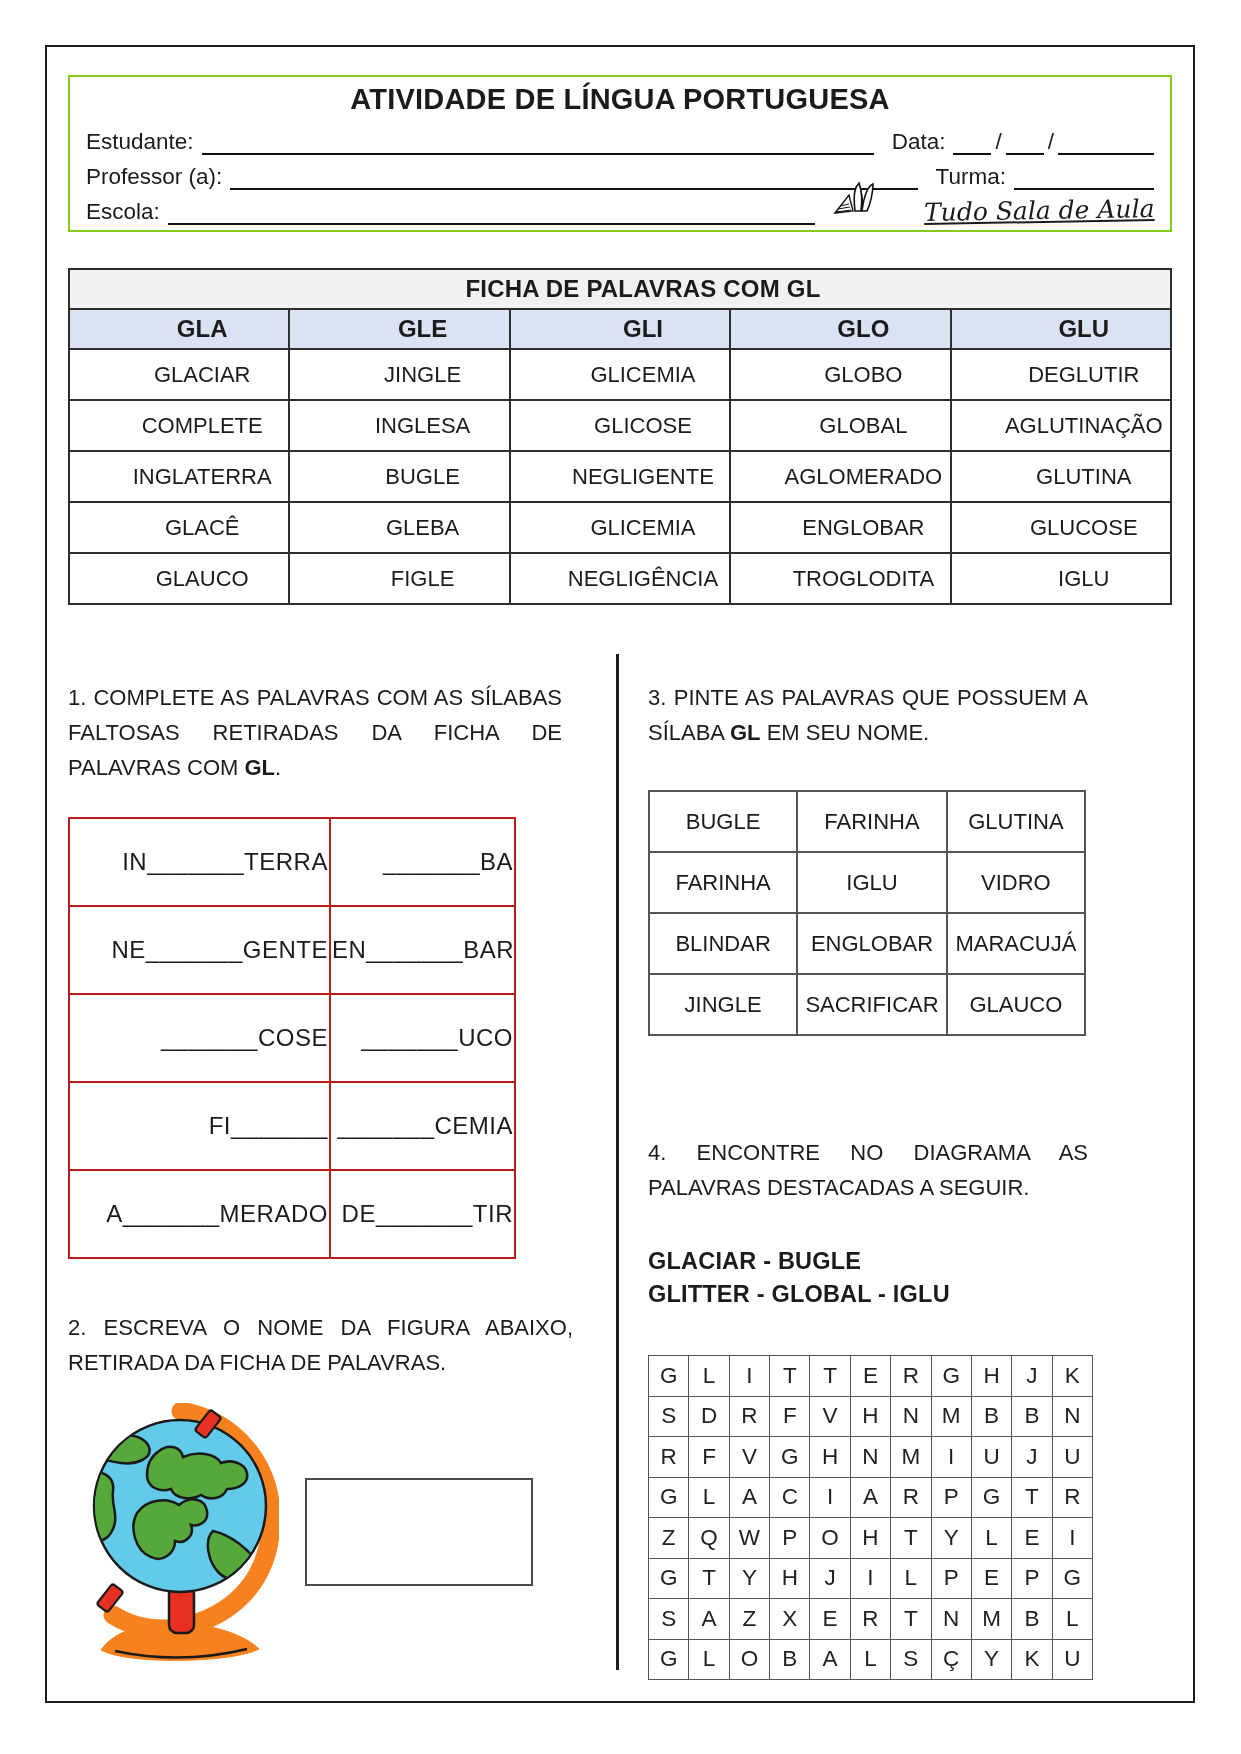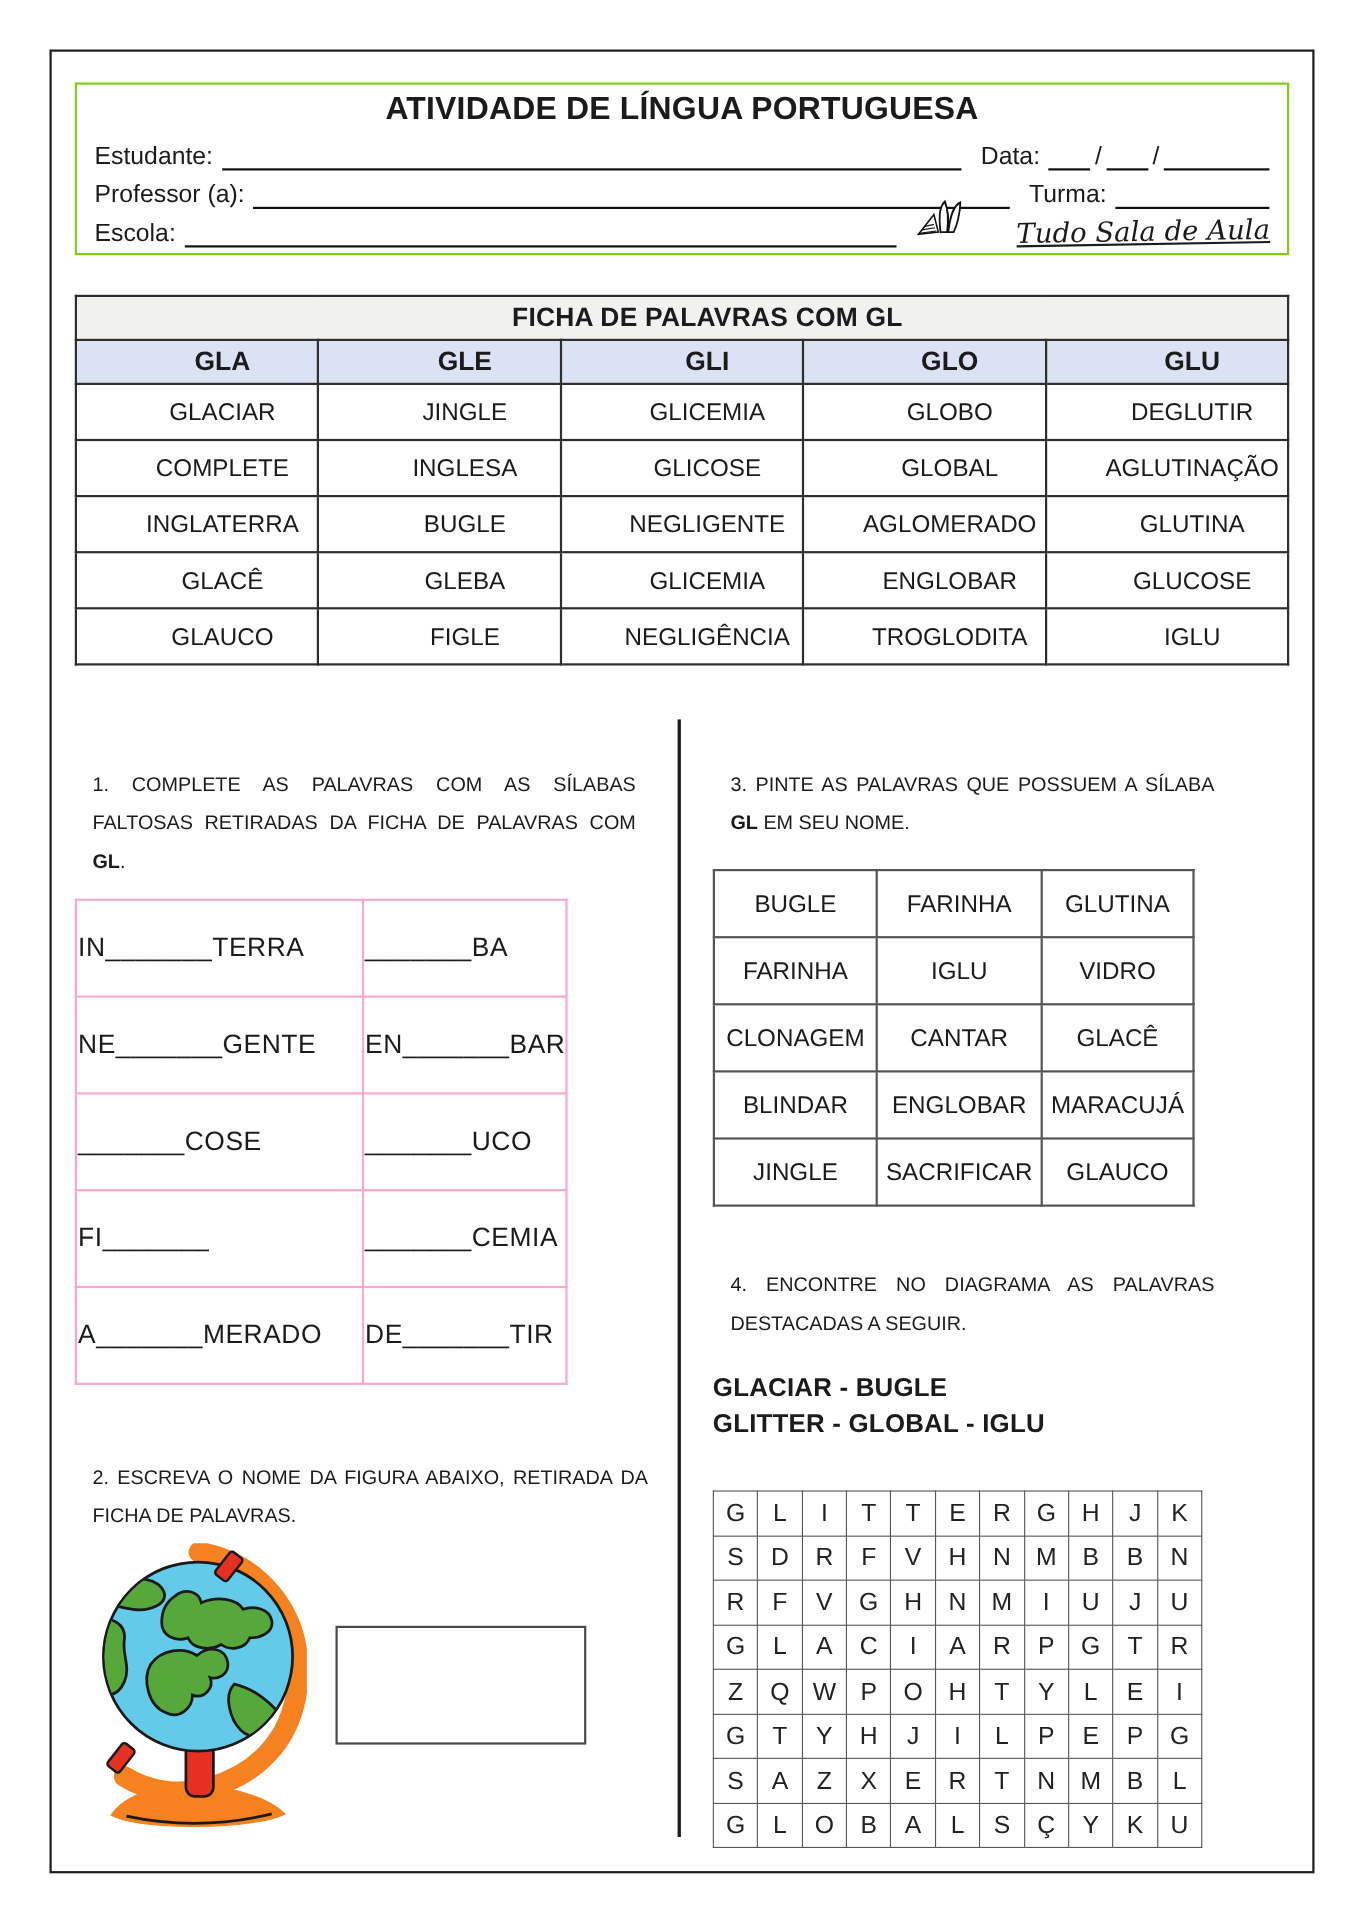--- a/index.html
+++ b/index.html
@@ -25,26 +25,26 @@
 
   
   table{border-collapse:collapse;}
   .ficha-table{left:68px;top:268px;width:1104px;table-layout:fixed;}
   .ficha-table td{border:2px solid #2e2e2e;text-align:center;vertical-align:middle;overflow:hidden;padding-left:47px;}
   .ficha-title-cell{background:#f1f1ef;font-weight:bold;font-size:24px;height:36px;letter-spacing:.2px;}
   .ficha-head td{background:#dbe2f3;font-weight:bold;font-size:24px;height:36px;}
   .ficha-body td{font-size:22px;height:47px;background:#fff;}
 
   
-  .ex-text{font-size:18px;line-height:35px;text-align:justify;margin:16px;}
+  .ex-text{font-size:22px;line-height:35px;text-align:justify;margin:0;}
   .ex-text b{font-weight:bold;}
 
   .ex1-text{left:68px;top:680px;width:494px;}
   .blanks-table{left:68px;top:817px;width:448px;table-layout:fixed;}
-  .blanks-table td{border:2px solid #f9a8d4;text-align:left;vertical-align:middle;font-size:24px;height:84px;letter-spacing:.5px;}
+  .blanks-table td{border:2px solid #b91c1c;text-align:right;vertical-align:middle;font-size:24px;height:84px;letter-spacing:.5px;}
   .blanks-table col.c1{width:58.5%;} .blanks-table col.c2{width:41.5%;}
 
   .ex2-text{left:68px;top:1310px;width:505px;}
 
   .answer-box{left:305px;top:1478px;width:228px;height:108px;border:2px solid #4a4a4a;background:#fff;}
 
   .divider{left:616px;top:654px;width:2.5px;height:1016px;background:#1c1c1c;}
 
   .ex3-text{left:648px;top:680px;width:440px;}
   .paint-table{left:648px;top:790px;width:438px;table-layout:fixed;}
@@ -235,25 +235,20 @@
         <td>BUGLE</td>
         <td>FARINHA</td>
         <td>GLUTINA</td>
       </tr>
       <tr>
         <td>FARINHA</td>
         <td>IGLU</td>
         <td>VIDRO</td>
       </tr>
       <tr>
-        <td>CLONAGEM</td>
-        <td>CANTAR</td>
-        <td>GLACÊ</td>
-      </tr>
-      <tr>
         <td>BLINDAR</td>
         <td>ENGLOBAR</td>
         <td>MARACUJÁ</td>
       </tr>
       <tr>
         <td>JINGLE</td>
         <td>SACRIFICAR</td>
         <td>GLAUCO</td>
       </tr>
     </tbody>

